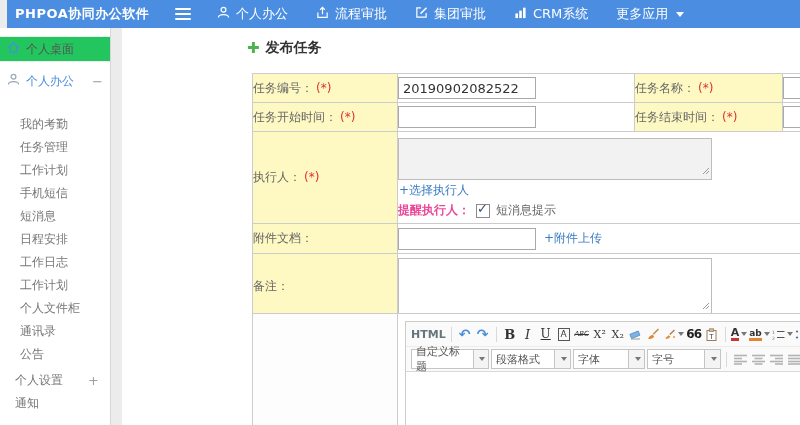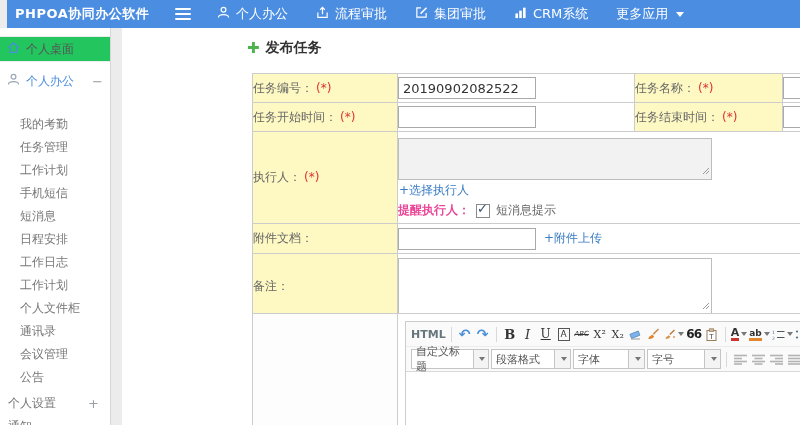--- a/index.html
+++ b/index.html
@@ -13,21 +13,21 @@
   .topnav{position:absolute;left:196px;top:0;height:28px;display:flex;align-items:center;}
   .topnav-item{display:flex;align-items:center;gap:6px;padding:0 14px;height:28px;font-size:13px;cursor:pointer;white-space:nowrap;}
   .caret-down{width:0;height:0;border-left:4px solid transparent;border-right:4px solid transparent;border-top:5px solid #fff;margin-left:2px;}
   
   .sidebar{position:absolute;top:28px;left:0;width:110px;bottom:0;background:#fff;border-right:1px solid #d7d7d7;font-size:12px;color:#777;}
   .side-desktop{margin-top:8px;height:24px;background:#22c55e;border-top:1px solid #ececec;border-bottom:1px solid #ececec;display:flex;align-items:center;gap:6px;padding-left:7px;color:#555;cursor:pointer;}
   .side-group{margin-top:7px;height:24px;display:flex;align-items:center;gap:6px;padding-left:7px;color:#4b8de1;position:relative;cursor:pointer;}
   .side-toggle{position:absolute;right:7px;color:#9aa0a6;font-size:13px;}
   .side-items{margin-top:20px;}
   .side-item{height:23px;line-height:23px;padding-left:20px;cursor:pointer;white-space:nowrap;}
-  .side-extra{position:relative;height:23px;line-height:23px;padding-left:8px;cursor:pointer;}
+  .side-extra{position:relative;height:23px;line-height:23px;padding-left:8px;cursor:pointer;margin-left:7px;}
   .side-extra .side-toggle{right:11px;}
   
   .main{position:absolute;top:28px;left:122px;right:0;bottom:0;background:#fff;overflow:hidden;}
   .page-title{position:absolute;left:125px;top:11px;display:flex;align-items:center;gap:6px;font-size:14px;font-weight:bold;color:#333;}
   .plus-glyph{color:#4db34d;font-size:15px;font-weight:bold;line-height:14px;}
   table.form{position:absolute;left:130px;top:45px;width:700px;border-collapse:collapse;table-layout:fixed;font-size:12px;color:#666;background:#fff;}
   table.form td{border:1px solid #ccc;vertical-align:middle;padding:0;}
   td.lbl{background:#fef9c3;padding-left:8px;}
   .req{color:#e03333;margin-left:3px;}
   .fld{padding-left:5px;}
@@ -140,21 +140,20 @@
       <div class="side-item">我的考勤</div>
       <div class="side-item">任务管理</div>
       <div class="side-item">工作计划</div>
       <div class="side-item">手机短信</div>
       <div class="side-item">短消息</div>
       <div class="side-item">日程安排</div>
       <div class="side-item">工作日志</div>
       <div class="side-item">工作计划</div>
       <div class="side-item">个人文件柜</div>
       <div class="side-item">通讯录</div>
-      <div class="side-item">会议管理</div>
       <div class="side-item">公告</div>
     </div>
     <div class="side-extra" style="margin-top:3px;">
       <span>个人设置</span>
       <span class="side-toggle">+</span>
     </div>
     <div class="side-extra">
       <span>通知</span>
     </div>
   </div>

